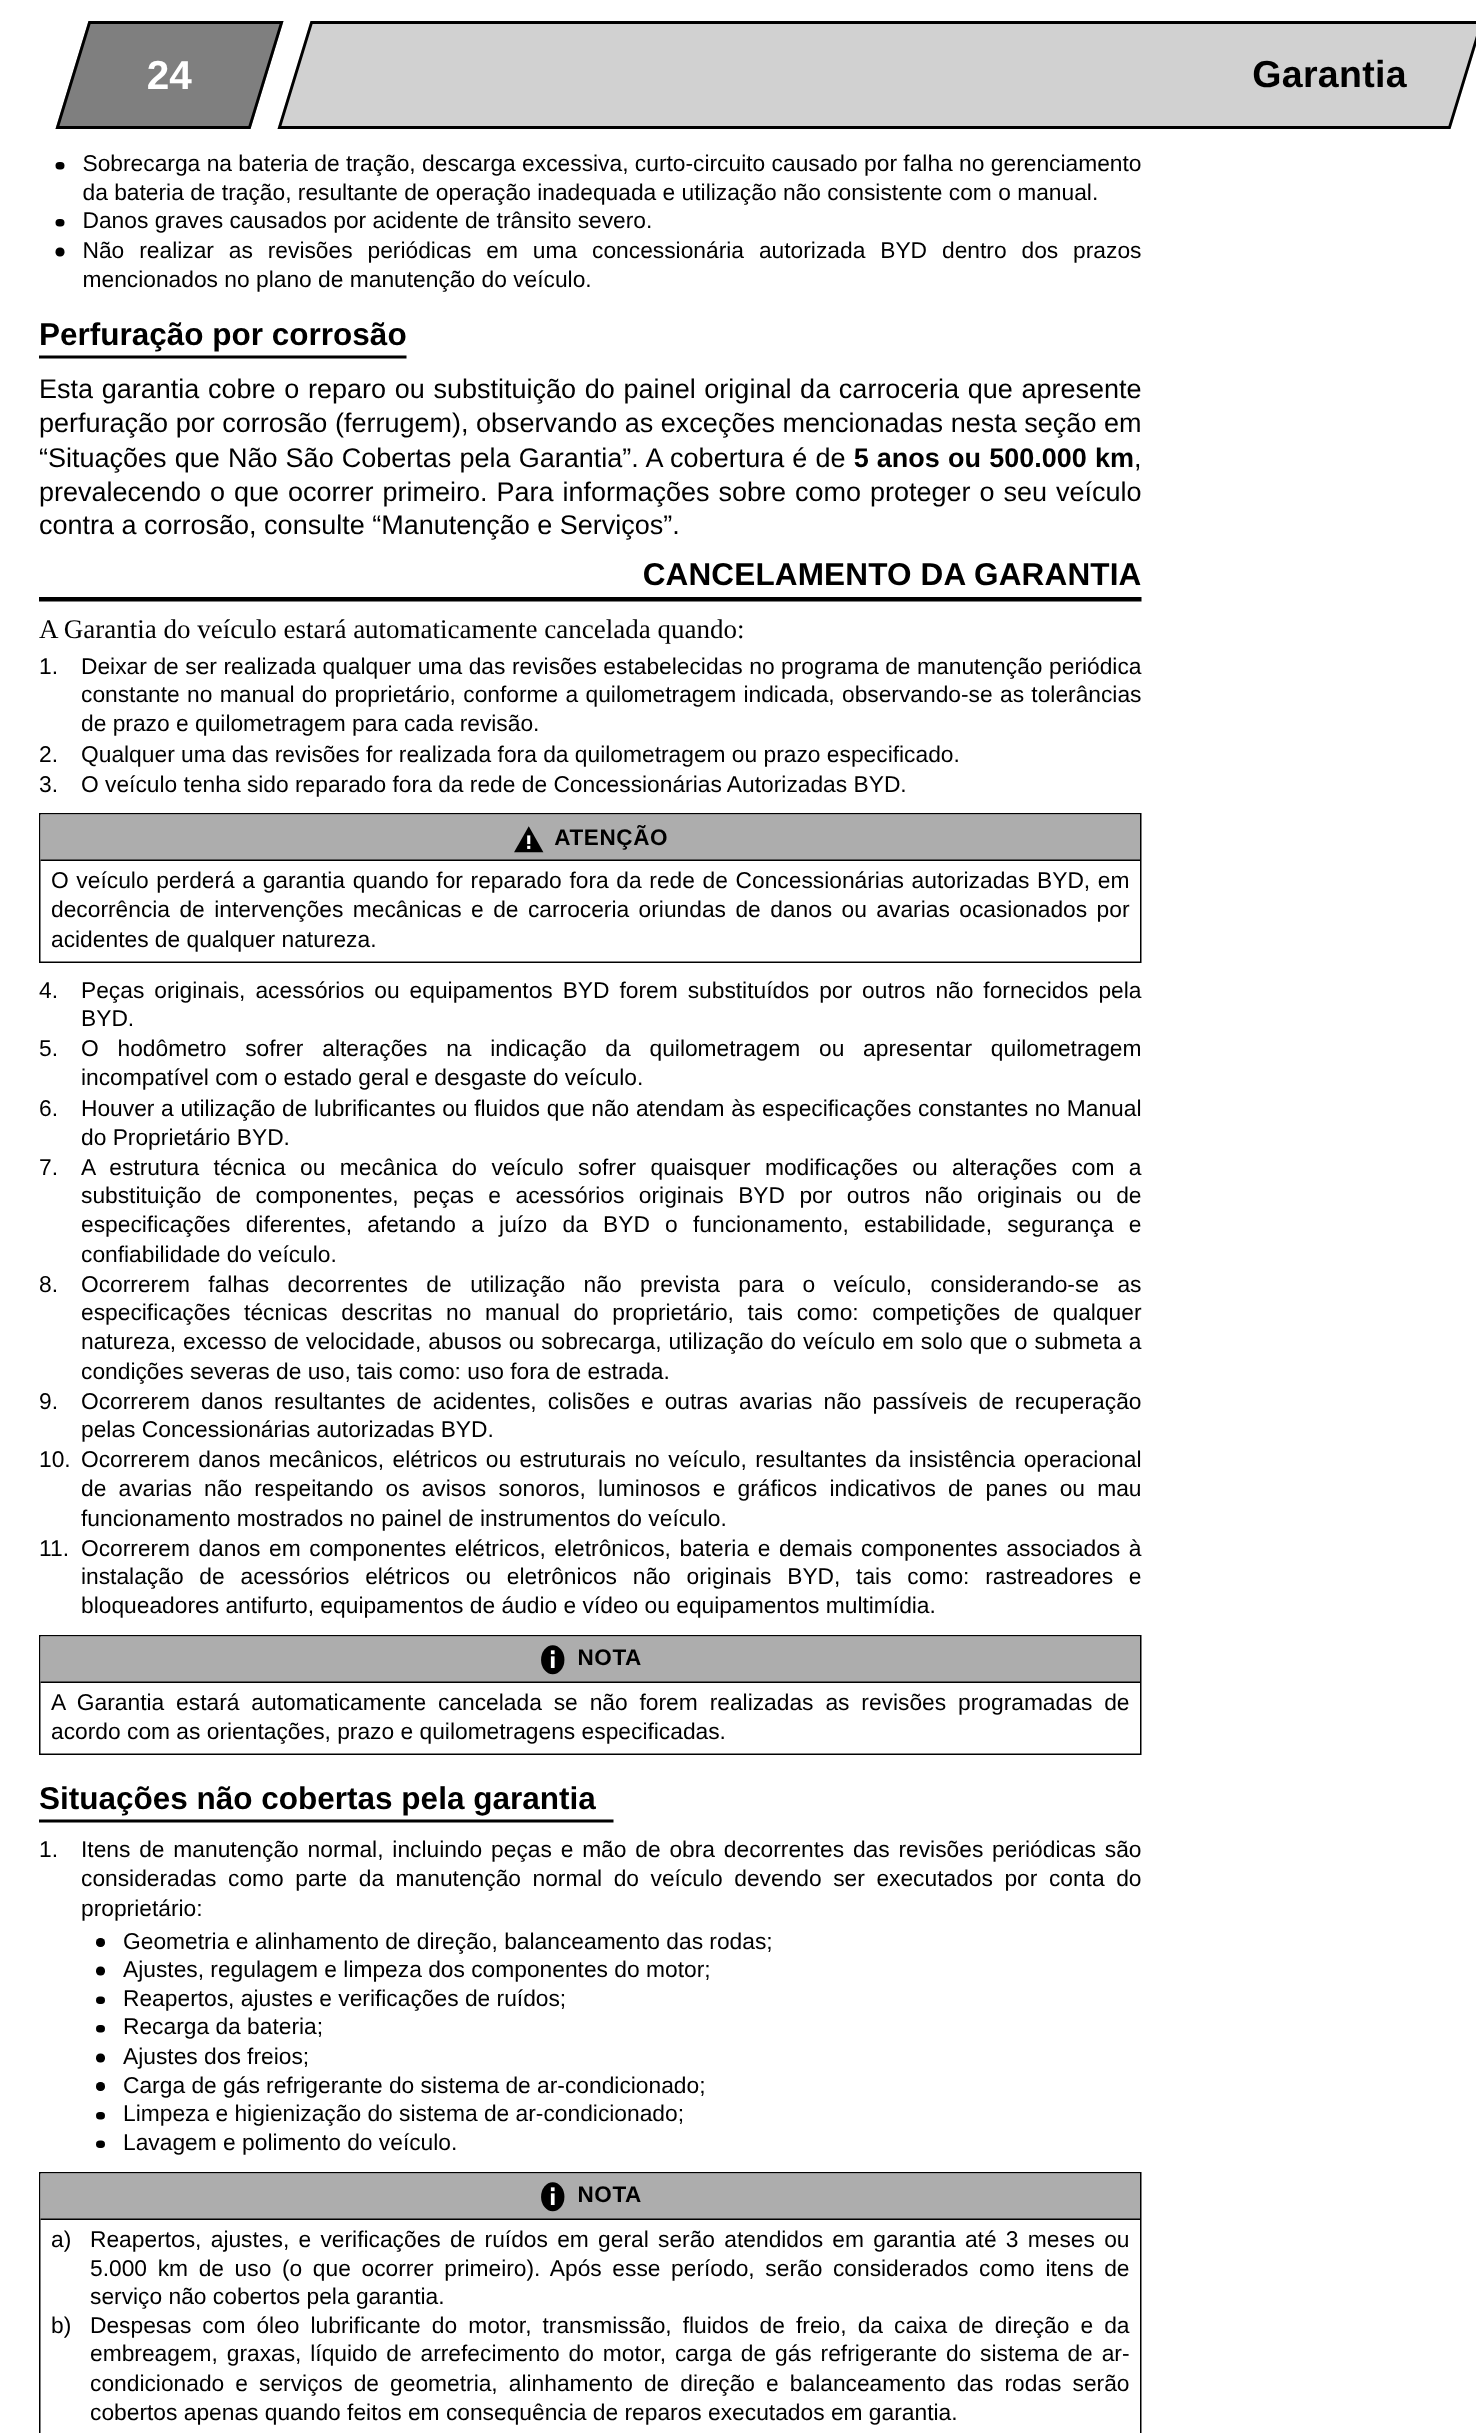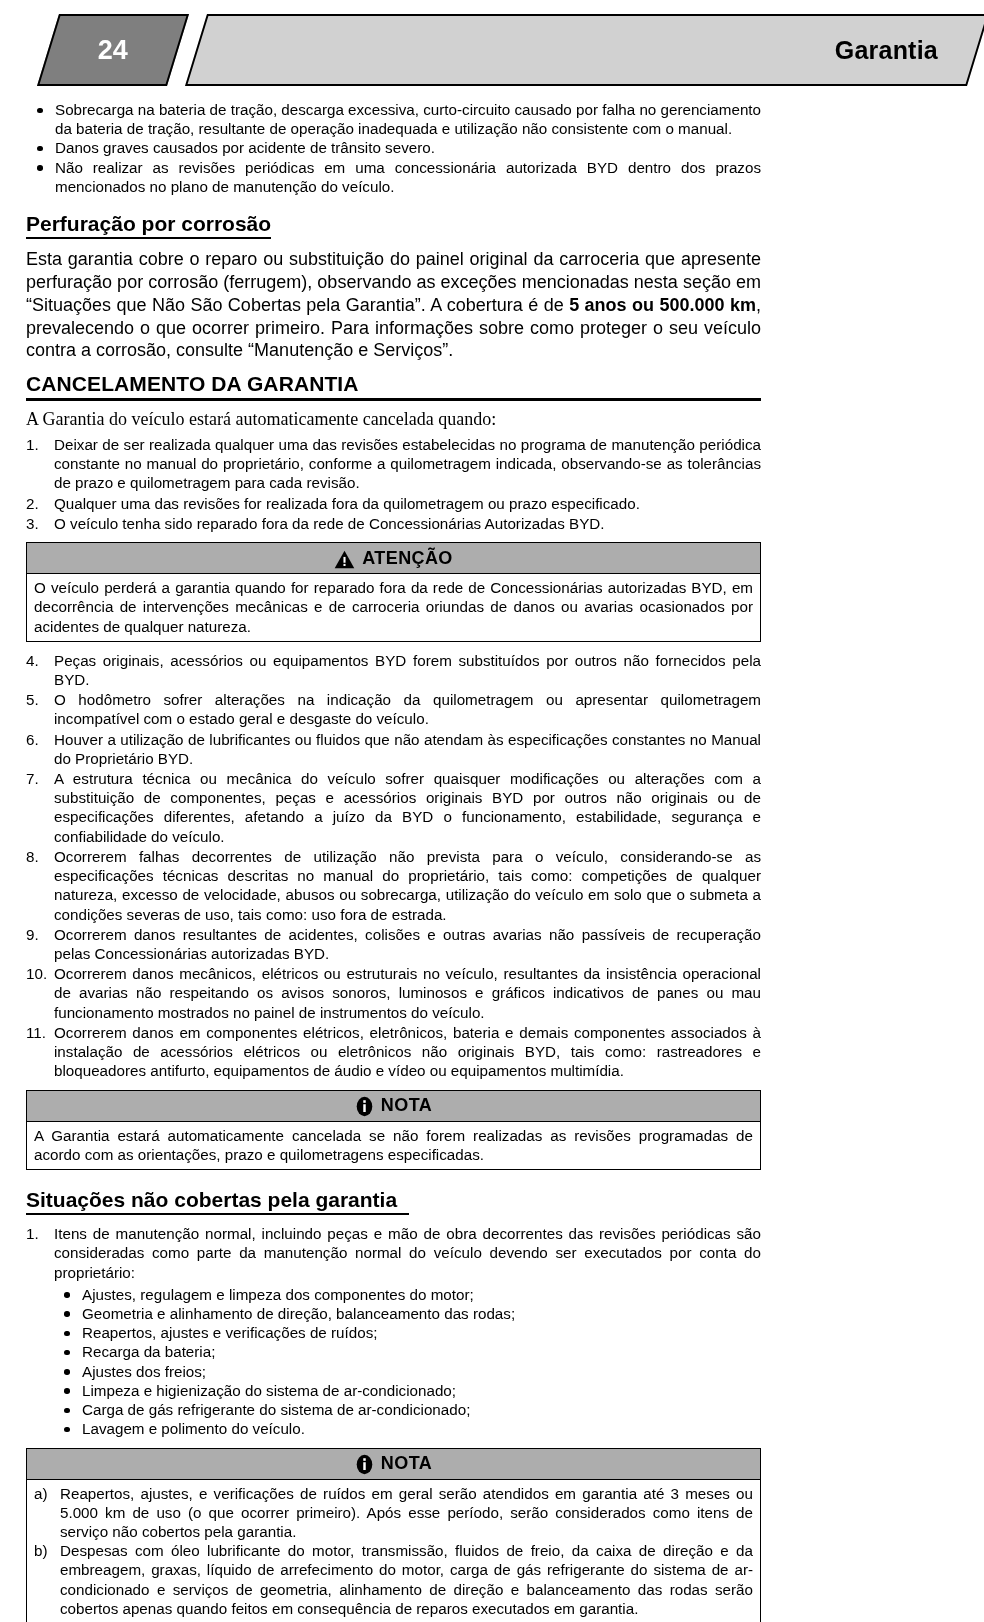--- a/index.html
+++ b/index.html
@@ -146,20 +146,21 @@
     line-height: 1.15;
   }
   .h-sub-wrap { margin: 7px 0 4px 0; }
 
   .h-main {
     font-size: 21px;
     font-weight: bold;
     margin: 10px 0 0 0;
     line-height: 1.15;
     letter-spacing: 0.1px;
+    text-align: right;
   }
   .h-main-rule {
     border-bottom: 3.5px solid #000;
     margin: 2px 0 7px 0;
     width: 100%;
   }
 
   
   .callout {
     border: 1.6px solid #000;
@@ -169,21 +170,21 @@
   .callout-head {
     background: #adadad;
     border-bottom: 1.6px solid #000;
     height: 31px;
     display: flex;
     align-items: center;
     justify-content: center;
     gap: 7px;
   }
   .callout-head .lbl {
-    font-size: 18px;
+    font-size: 15px;
     font-weight: bold;
     letter-spacing: 0.4px;
   }
   .callout-body {
     padding: 4px 7px 5px 7px;
     font-size: 15.2px;
     line-height: 1.265;
     text-align: justify;
   }
   .callout-body ol.lettered {
@@ -286,27 +287,27 @@
 
   <div class="h-sub-wrap">
     <div class="h-sub" style="padding-right:12px;">Situações não cobertas pela garantia</div>
   </div>
 
   <ol class="num">
     <li><span class="mk">1.</span><span>Itens de manutenção normal, incluindo peças e mão de obra decorrentes das revisões periódicas são consideradas como parte da manutenção normal do veículo devendo ser executados por conta do proprietário:</span></li>
   </ol>
 
   <ul class="bul indented">
+    <li>Geometria e alinhamento de direção, balanceamento das rodas;</li>
     <li>Ajustes, regulagem e limpeza dos componentes do motor;</li>
-    <li>Geometria e alinhamento de direção, balanceamento das rodas;</li>
     <li>Reapertos, ajustes e verificações de ruídos;</li>
     <li>Recarga da bateria;</li>
     <li>Ajustes dos freios;</li>
+    <li>Carga de gás refrigerante do sistema de ar-condicionado;</li>
     <li>Limpeza e higienização do sistema de ar-condicionado;</li>
-    <li>Carga de gás refrigerante do sistema de ar-condicionado;</li>
     <li>Lavagem e polimento do veículo.</li>
   </ul>
 
   <div class="callout">
     <div class="callout-head">
       <span class="icon-info">
         <svg viewBox="0 0 20 22" width="19" height="21" aria-hidden="true">
           <ellipse cx="10" cy="11" rx="8.2" ry="10.2" fill="#000"></ellipse>
           <rect x="8.7" y="8.6" width="2.6" height="8.2" fill="#fff"></rect>
           <rect x="8.7" y="4.4" width="2.6" height="2.7" fill="#fff"></rect>

